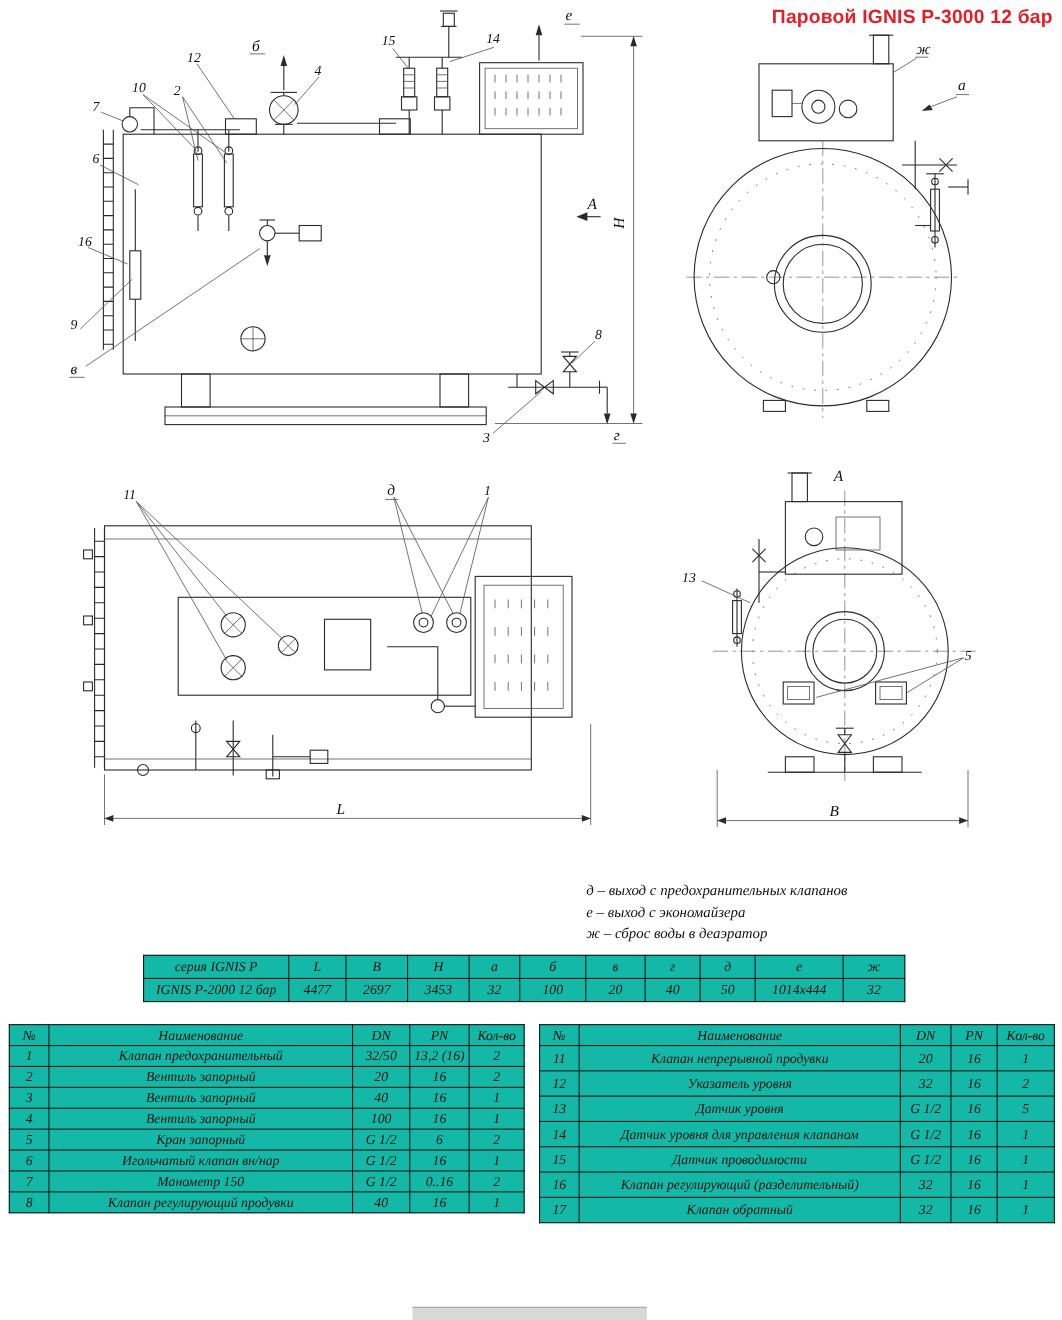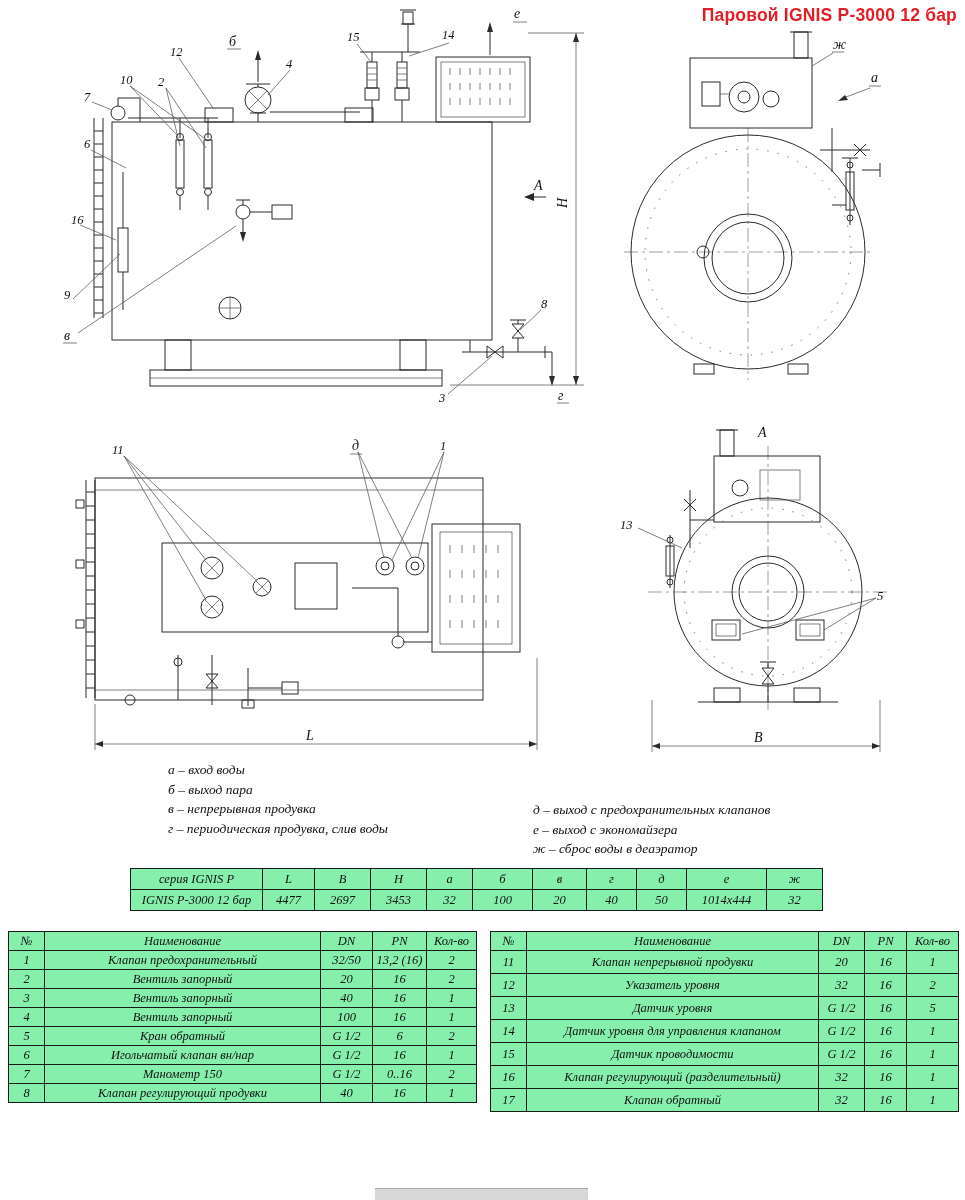--- a/index.html
+++ b/index.html
@@ -18,21 +18,21 @@
   svg .ah   { fill:#2a2a2a; stroke:none; }
   svg text  { font-family:"Liberation Serif", serif; font-style:italic; fill:#111; stroke:none; }
   svg text.num { font-size:12.5px; }
   svg text.lt  { font-size:14px; }
 
   .legend { position:absolute; font-style:italic; font-size:13.5px; line-height:19.5px; color:#111; }
   #legend-left  { left:168px; top:760px; }
   #legend-right { left:533px; top:760px;margin-top:40px; }
 
   table { border-collapse:collapse; table-layout:fixed; font-style:italic; font-size:12.5px;
-          color:#111; position:absolute; background:#86efac; }
+          color:#111; position:absolute; background:#14b8a6; }
   td,th { border:1px solid #1a1a1a; text-align:center; font-weight:normal; padding:0 3px;
           overflow:hidden; white-space:nowrap; }
   #dim-table { left:130px; top:868px; }
   #dim-table th, #dim-table td { height:21px; }
   #parts-left { left:8px; top:931px; }
   #parts-left th { height:19px; } #parts-left td { height:19px; }
   #parts-right { left:490px; top:931px; }
   #parts-right th { height:19px; } #parts-right td { height:23px; }
 
   .bottom-strip { position:absolute; left:375px; top:1188px; width:213px; height:12px;
@@ -347,26 +347,20 @@
         <text class="lt" x="754" y="742">B</text>
       </g>
       <g>
         <path class="thin" d="M638 528 L682 548 M876 598 L824 630 M876 598 L742 634"></path>
       </g>
       <text class="num" x="620" y="529">13</text>
       <text class="num" x="877" y="600">5</text>
     </g>
   </svg>
 
-  <div id="legend-left" class="legend">
-    <div>а – вход воды</div>
-    <div>б – выход пара</div>
-    <div>в – непрерывная продувка</div>
-    <div>г – периодическая продувка, слив воды</div>
-  </div>
   <div id="legend-right" class="legend">
     <div>д – выход с предохранительных клапанов</div>
     <div>е – выход с экономайзера</div>
     <div>ж – сброс воды в деаэратор</div>
   </div>
 
   <table id="dim-table">
     <colgroup>
       <col style="width:132px">
         <col style="width:52px">
@@ -388,21 +382,21 @@
       <th>H</th>
       <th>а</th>
       <th>б</th>
       <th>в</th>
       <th>г</th>
       <th>д</th>
       <th>е</th>
       <th>ж</th>
     </tr>
     <tr>
-      <td>IGNIS P-3000 12 бар</td>
+      <td>IGNIS P-2000 12 бар</td>
       <td>4477</td>
       <td>2697</td>
       <td>3453</td>
       <td>32</td>
       <td>100</td>
       <td>20</td>
       <td>40</td>
       <td>50</td>
       <td>1014х444</td>
       <td>32</td>
@@ -449,21 +443,21 @@
         </tr>
     <tr>
           <td>4</td>
           <td>Вентиль запорный</td>
           <td>100</td>
           <td>16</td>
           <td>1</td>
         </tr>
     <tr>
           <td>5</td>
-          <td>Кран обратный</td>
+          <td>Кран запорный</td>
           <td>G 1/2</td>
           <td>6</td>
           <td>2</td>
         </tr>
     <tr>
           <td>6</td>
           <td>Игольчатый клапан вн/нар</td>
           <td>G 1/2</td>
           <td>16</td>
           <td>1</td>

